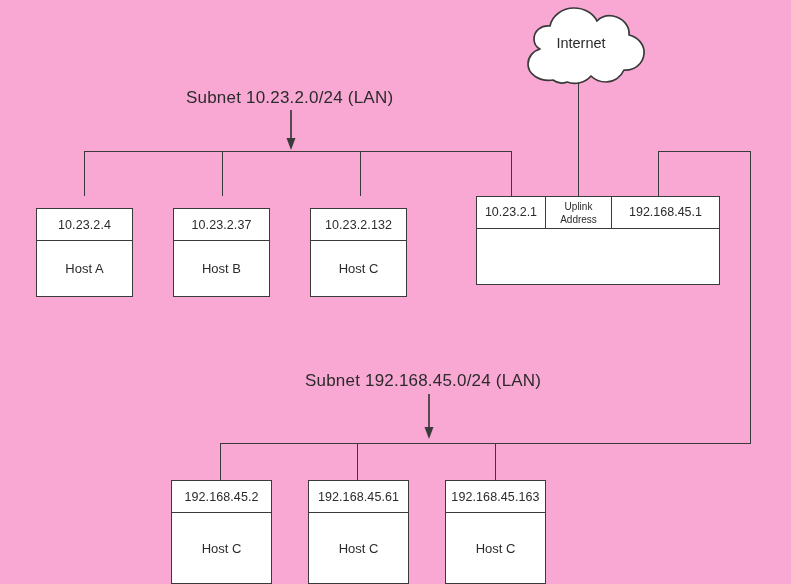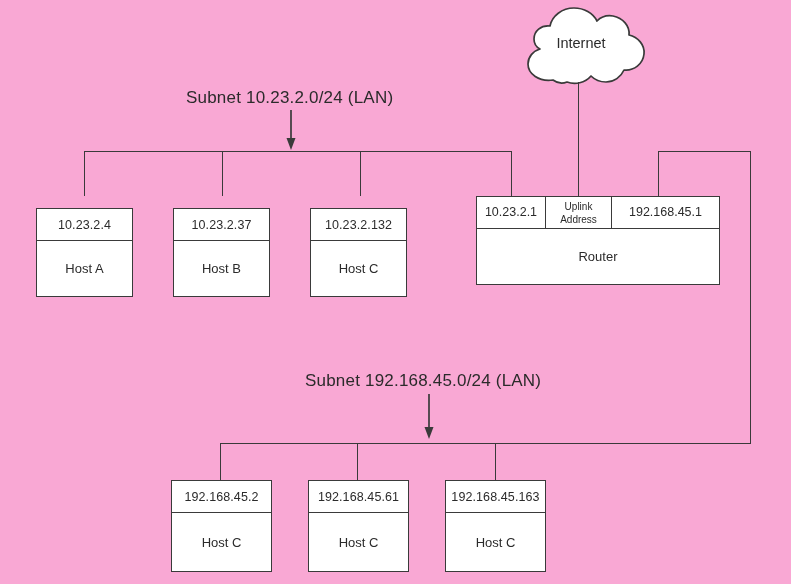--- a/index.html
+++ b/index.html
@@ -46,21 +46,21 @@
     align-items: center;
     justify-content: center;
     font-size: 13px;
     color: #2b2b2b;
     white-space: nowrap;
   }
   
   .host-top { width: 97px; height: 89px; top: 196px; margin-top: 12px; }
   .host-top .addr { height: 32px; }
   
-  .host-bot { width: 101px; height: 92px; top: 480px; }
+  .host-bot { width: 101px; height: 104px; top: 480px; }
   .host-bot .addr { height: 32px; }
 
   
   #router {
     position: absolute;
     left: 476px;
     top: 196px;
     width: 244px;
     height: 89px;
     box-sizing: border-box;
@@ -194,21 +194,20 @@
         <span>10.23.2.1</span>
       </div>
       <div class="port p2">
         <span>Uplink</span>
         <span>Address</span>
       </div>
       <div class="port p3">
         <span>192.168.45.1</span>
       </div>
     </div>
-    <div class="router-body">Router</div>
   </div>
 
   <div class="wire-v" style="left:658px; top:151px; height:45px;"></div>
   <div class="wire-h" style="left:658px; top:151px; width:92px;"></div>
   <div class="wire-v" style="left:750px; top:151px; height:293px;"></div>
   <div class="wire-h" style="left:495px; top:443px; width:256px;"></div>
 
   <div class="subnet-label" style="left:305px; top:371px;">Subnet 192.168.45.0/24 (LAN)</div>
   <svg class="arrow-svg" style="left:422px; top:394px;" width="14" height="48">
     <line x1="7" y1="0" x2="7" y2="36" stroke="#3a3a3a" stroke-width="1.7"></line>

